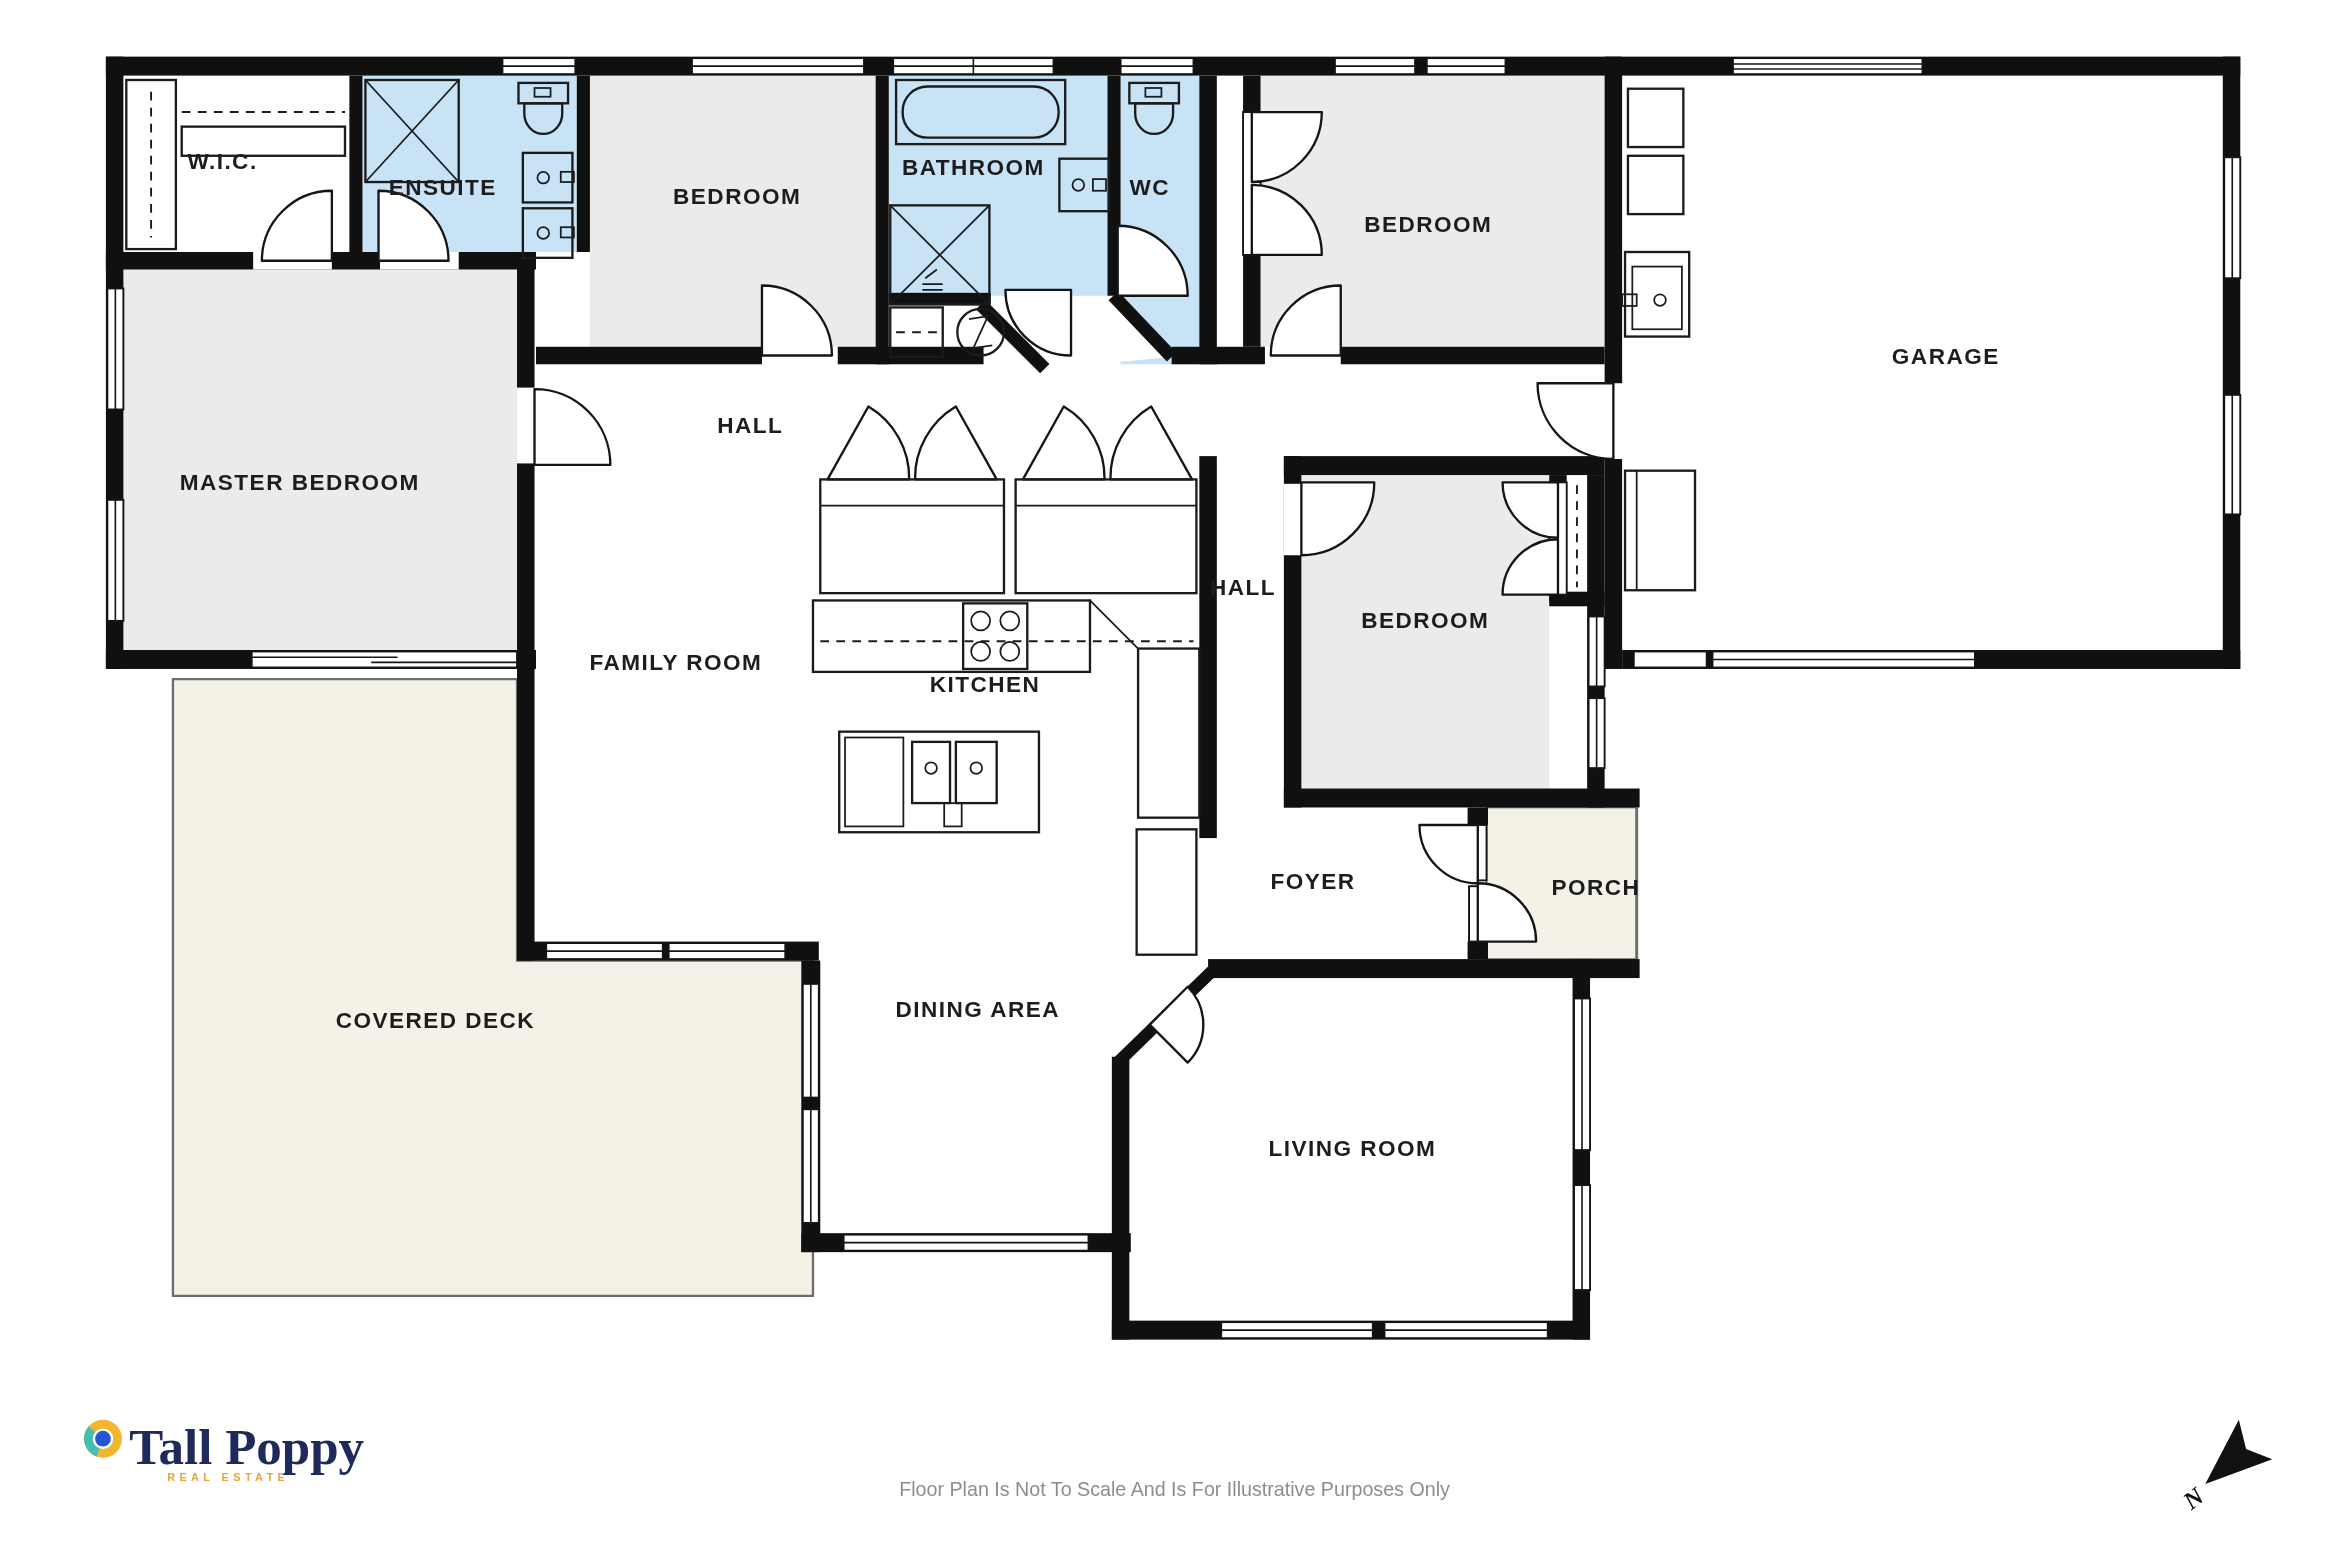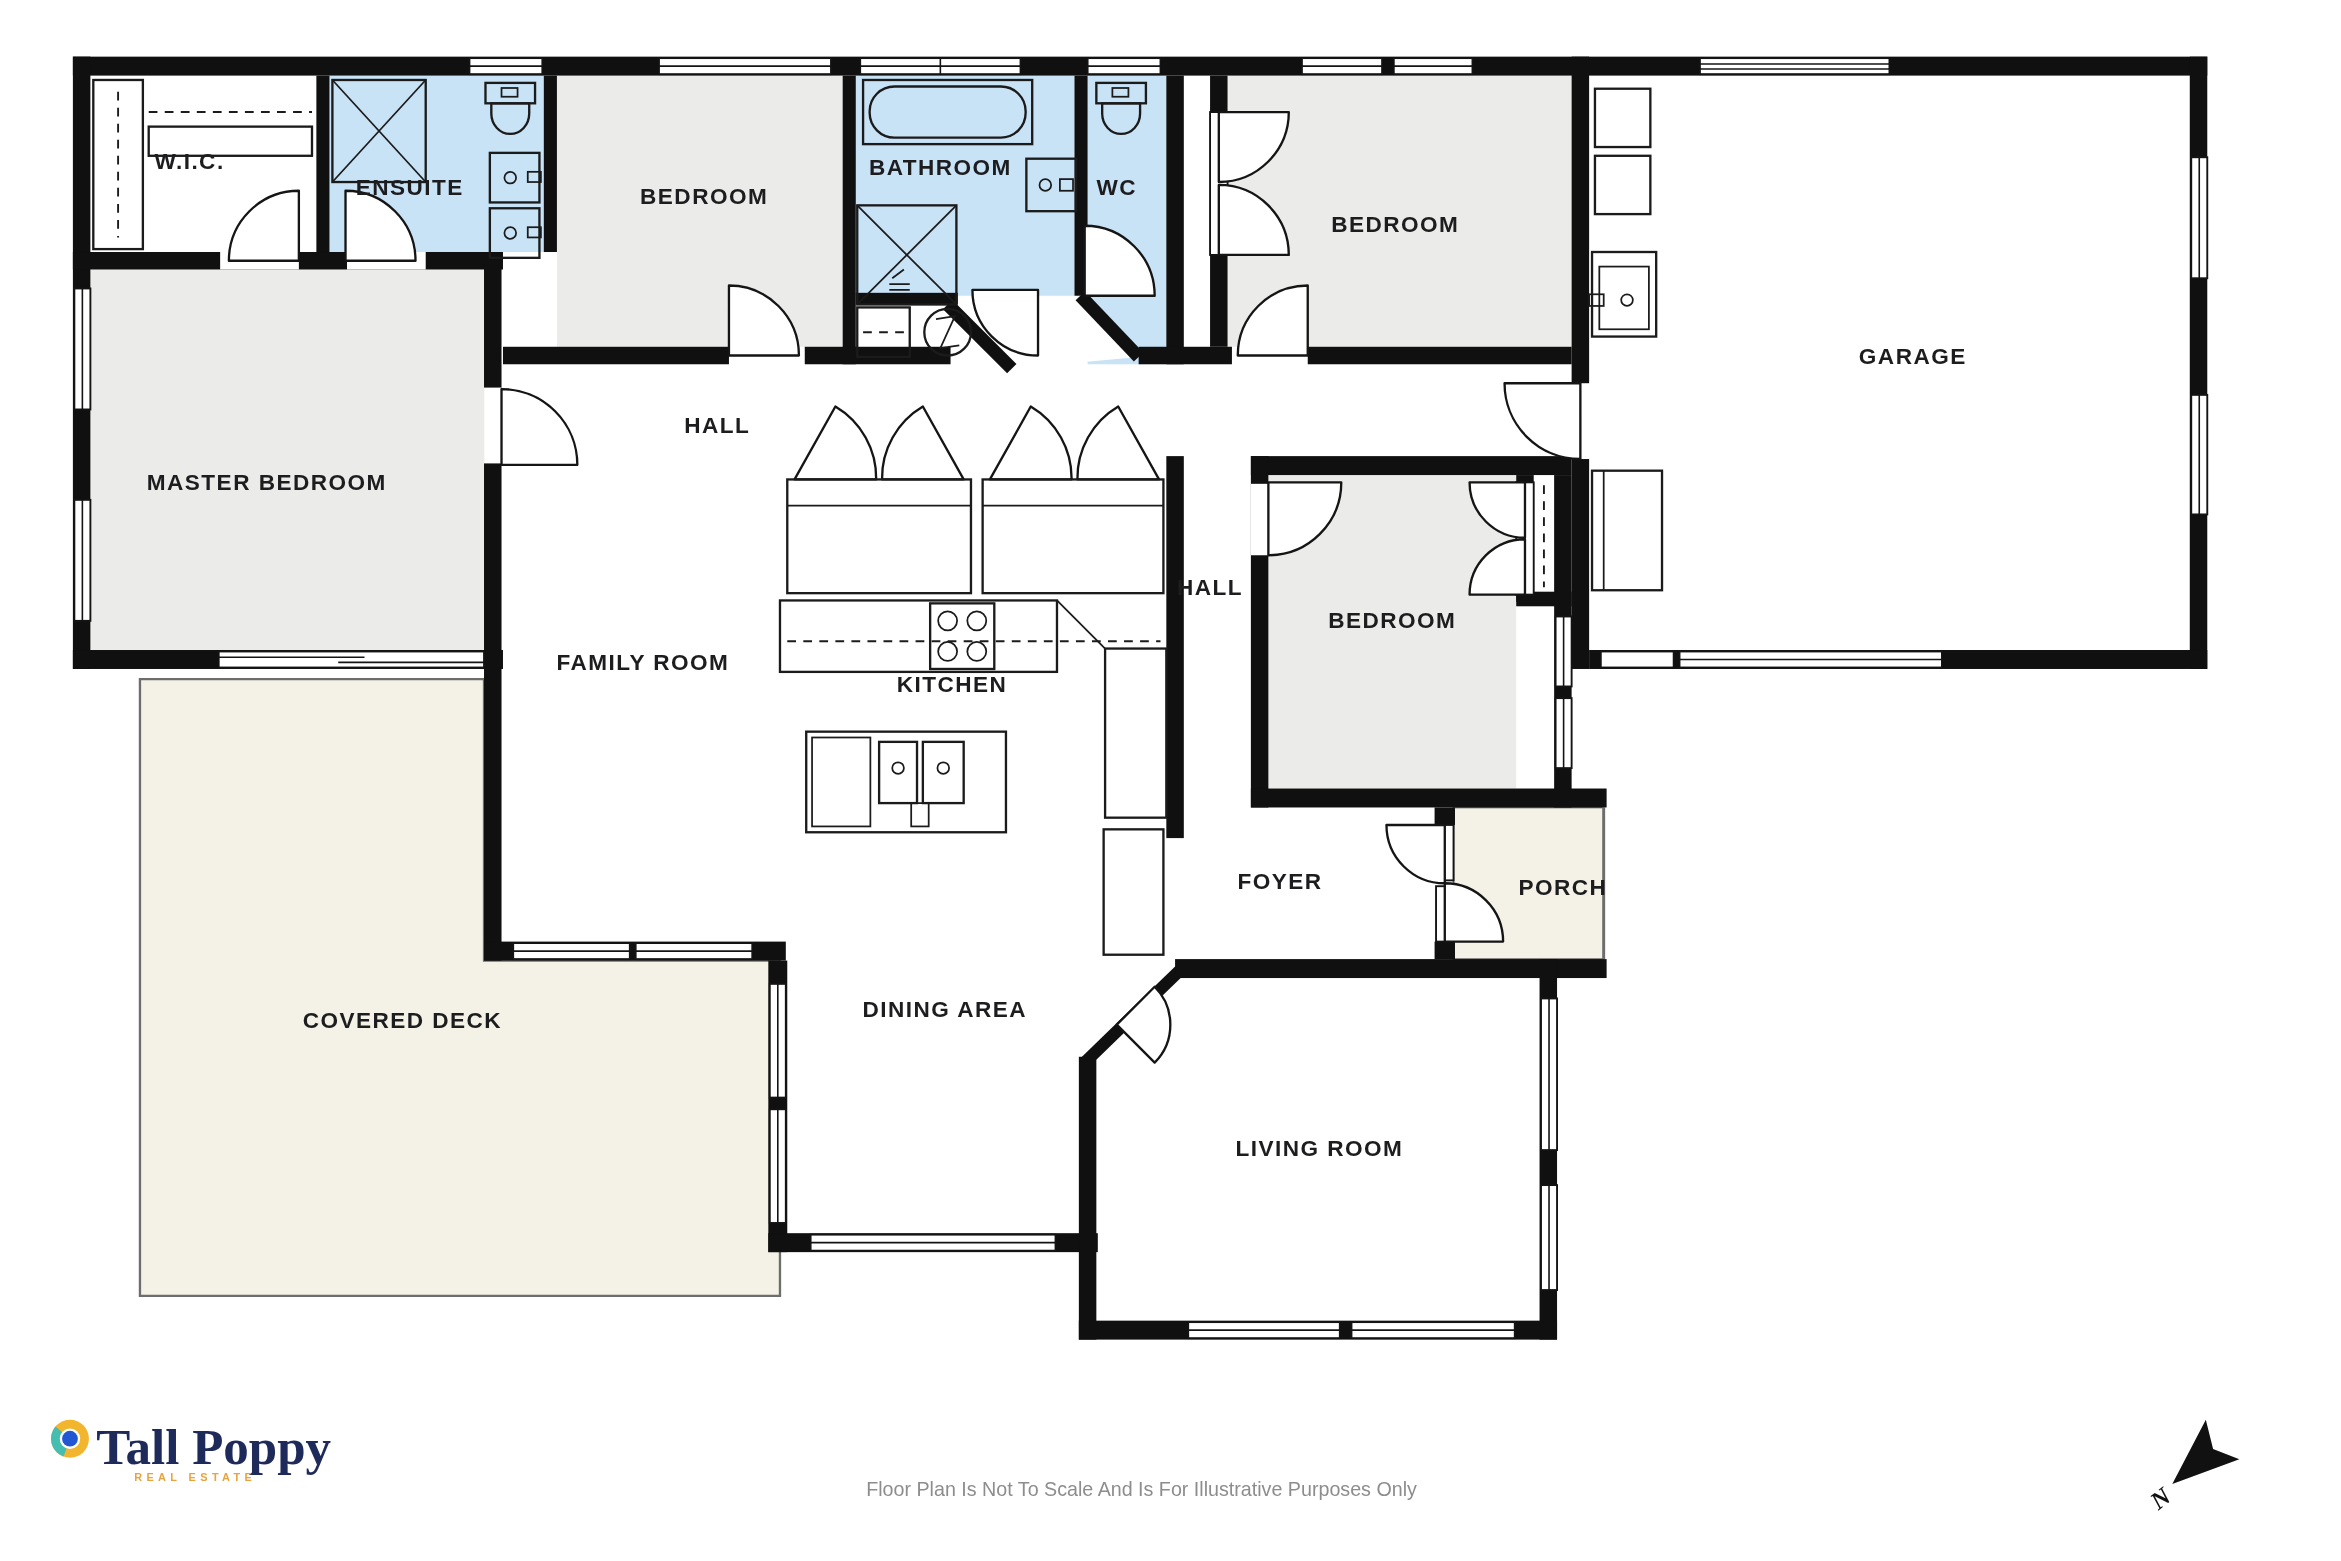--- a/index.html
+++ b/index.html
@@ -1,16 +1,16 @@
 <!DOCTYPE html>
 <html style="font-size:9.8px"><head>
 <meta charset="utf-8">
 <style>
   html,body{margin:0;padding:0;background:#ffffff;}
-  .canvas{width:2286px;height:1561px;background:#ffffff;position:relative;overflow:hidden;}
+  .canvas{width:2286px;height:1561px;background:#ffffff;position:relative;overflow:hidden;padding-left:33px;}
   svg{display:block;width:100%;height:100%;}
   .wall{fill:#101010;}
   .gap{fill:#ffffff;}
   .room-label{font-family:"Liberation Sans",sans-serif;font-size:15.5px;font-weight:700;letter-spacing:1px;fill:#1d1d1f;text-anchor:middle;}
   .fix{fill:none;stroke:#1b1b1b;stroke-width:1.6;}
   .fixthin{fill:none;stroke:#1b1b1b;stroke-width:1.2;}
   .door{fill:#ffffff;stroke:#151515;stroke-width:1.6;stroke-linejoin:round;}
   .win{fill:#ffffff;stroke:#141414;stroke-width:1.3;}
   .winline{stroke:#141414;stroke-width:1.1;fill:none;}
   .dash{stroke:#1b1b1b;stroke-width:1.3;fill:none;stroke-dasharray:6 5;}

